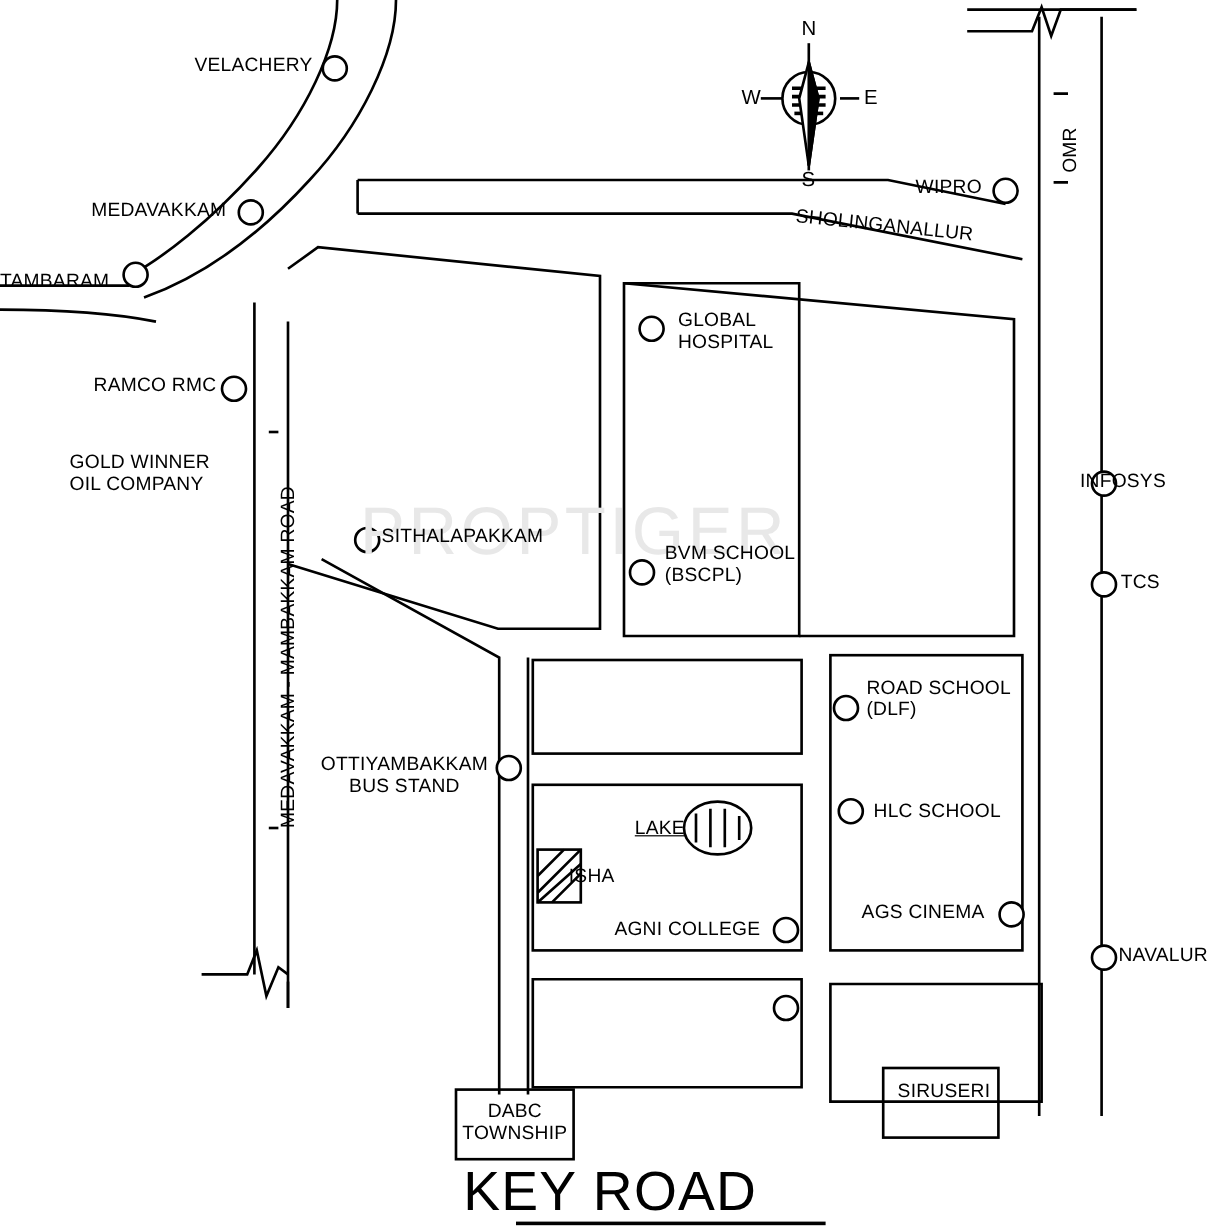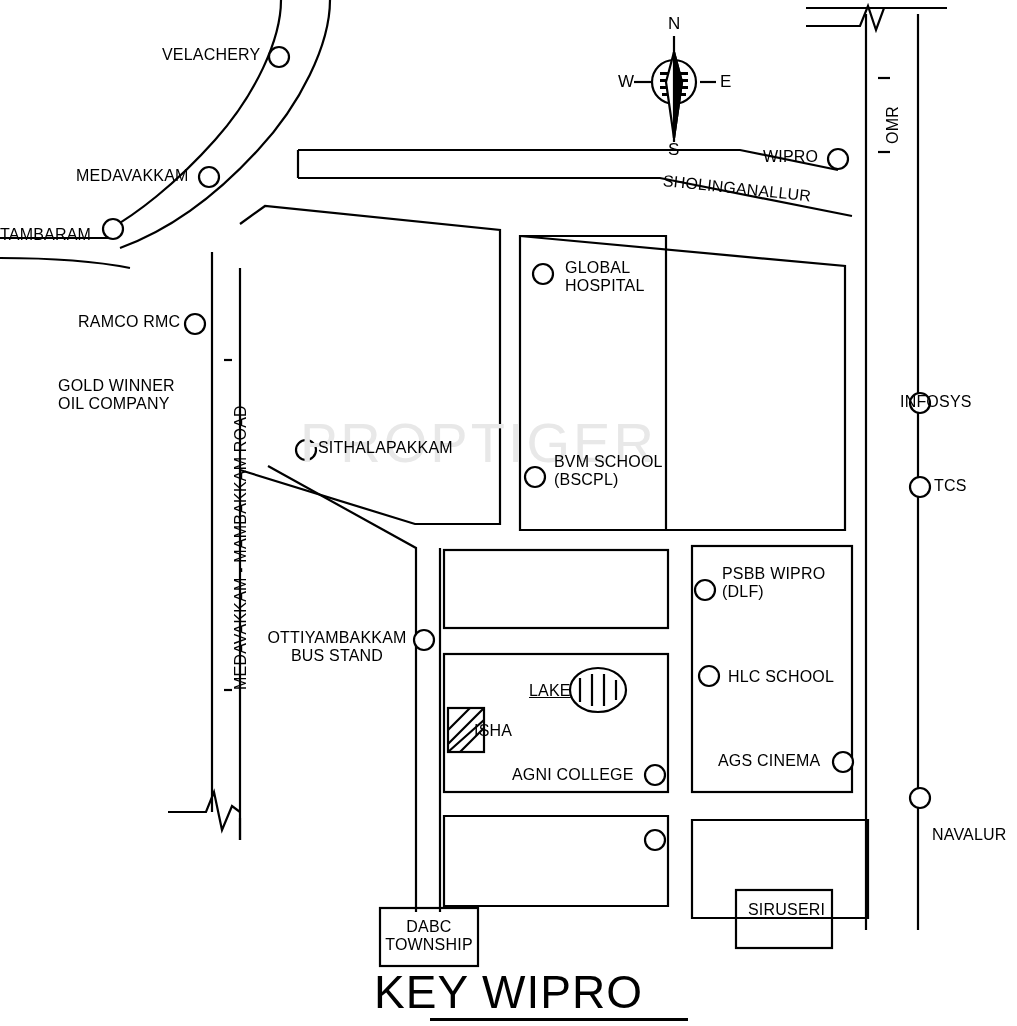--- a/index.html
+++ b/index.html
@@ -180,33 +180,33 @@
   <div class="lbl" style="left:554px;top:453px;">BVM SCHOOL
 (BSCPL)</div>
   <div class="lbl" style="left:763px;top:148px;">WIPRO</div>
 
   <div class="lbl" style="left:664px;top:172px;transform:rotate(6deg);transform-origin:left top;">SHOLINGANALLUR</div>
 
   <div class="lbl rot" style="left:884px;top:144px;">OMR</div>
 
   <div class="lbl" style="left:900px;top:393px;">INFOSYS</div>
   <div class="lbl" style="left:934px;top:477px;">TCS</div>
-  <div class="lbl" style="left:932px;top:788px;margin-top:38px;">NAVALUR</div>
-
-  <div class="lbl" style="left:722px;top:565px;">PSBB WIPRO
+  <div class="lbl" style="left:932px;top:788px;">NAVALUR</div>
+
+  <div class="lbl" style="left:722px;top:565px;">ROAD SCHOOL
 (DLF)</div>
   <div class="lbl" style="left:728px;top:668px;">HLC SCHOOL</div>
   <div class="lbl" style="left:718px;top:752px;">AGS CINEMA</div>
 
   <div class="lbl" style="left:529px;top:682px;text-decoration:underline;">LAKE</div>
   <div class="lbl" style="left:474px;top:722px;">ISHA</div>
   <div class="lbl" style="left:512px;top:766px;">AGNI COLLEGE</div>
 
   <div class="lbl" style="left:748px;top:901px;">SIRUSERI</div>
   <div class="lbl c" style="left:380px;top:918px;width:98px;">DABC
 TOWNSHIP</div>
 
   <div class="lbl rot" style="left:232px;top:690px;">MEDAVAKKAM - MAMBAKKAM ROAD</div>
 
-  <div id="keyplan-title">KEY WIPRO</div>
+  <div id="keyplan-title">KEY ROAD</div>
   <div id="keyplan-rule"></div>
 
 </div>
 
 </body></html>

